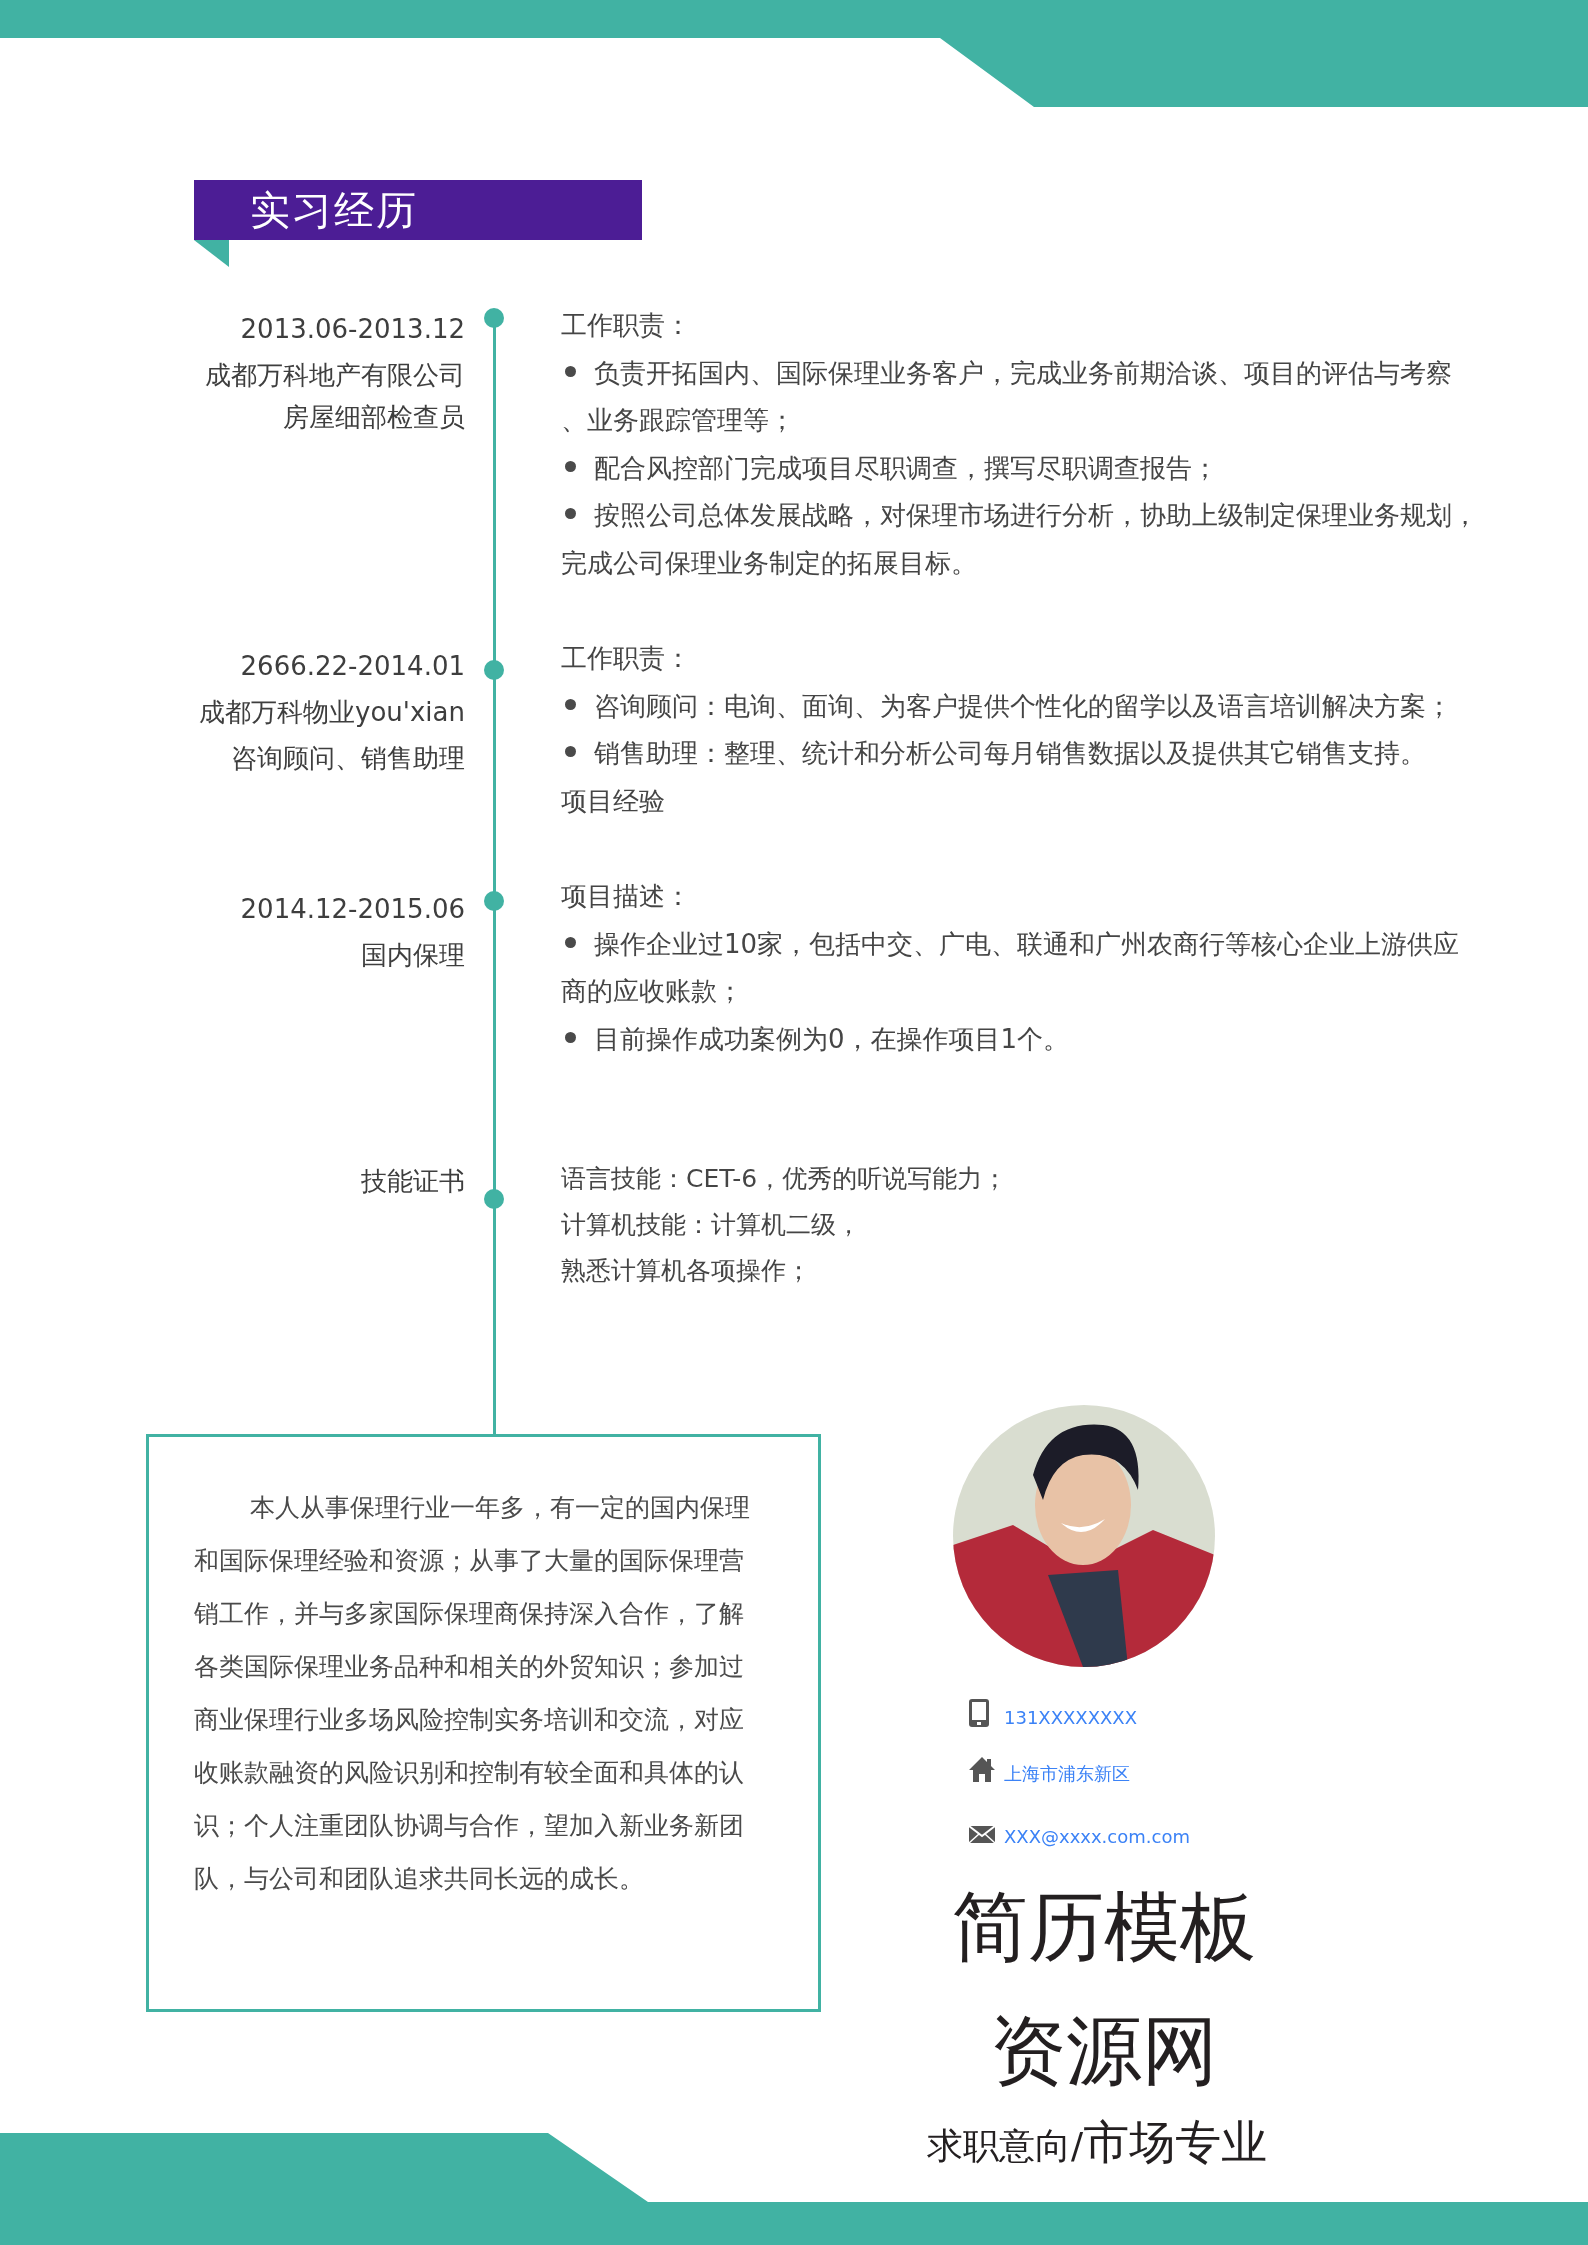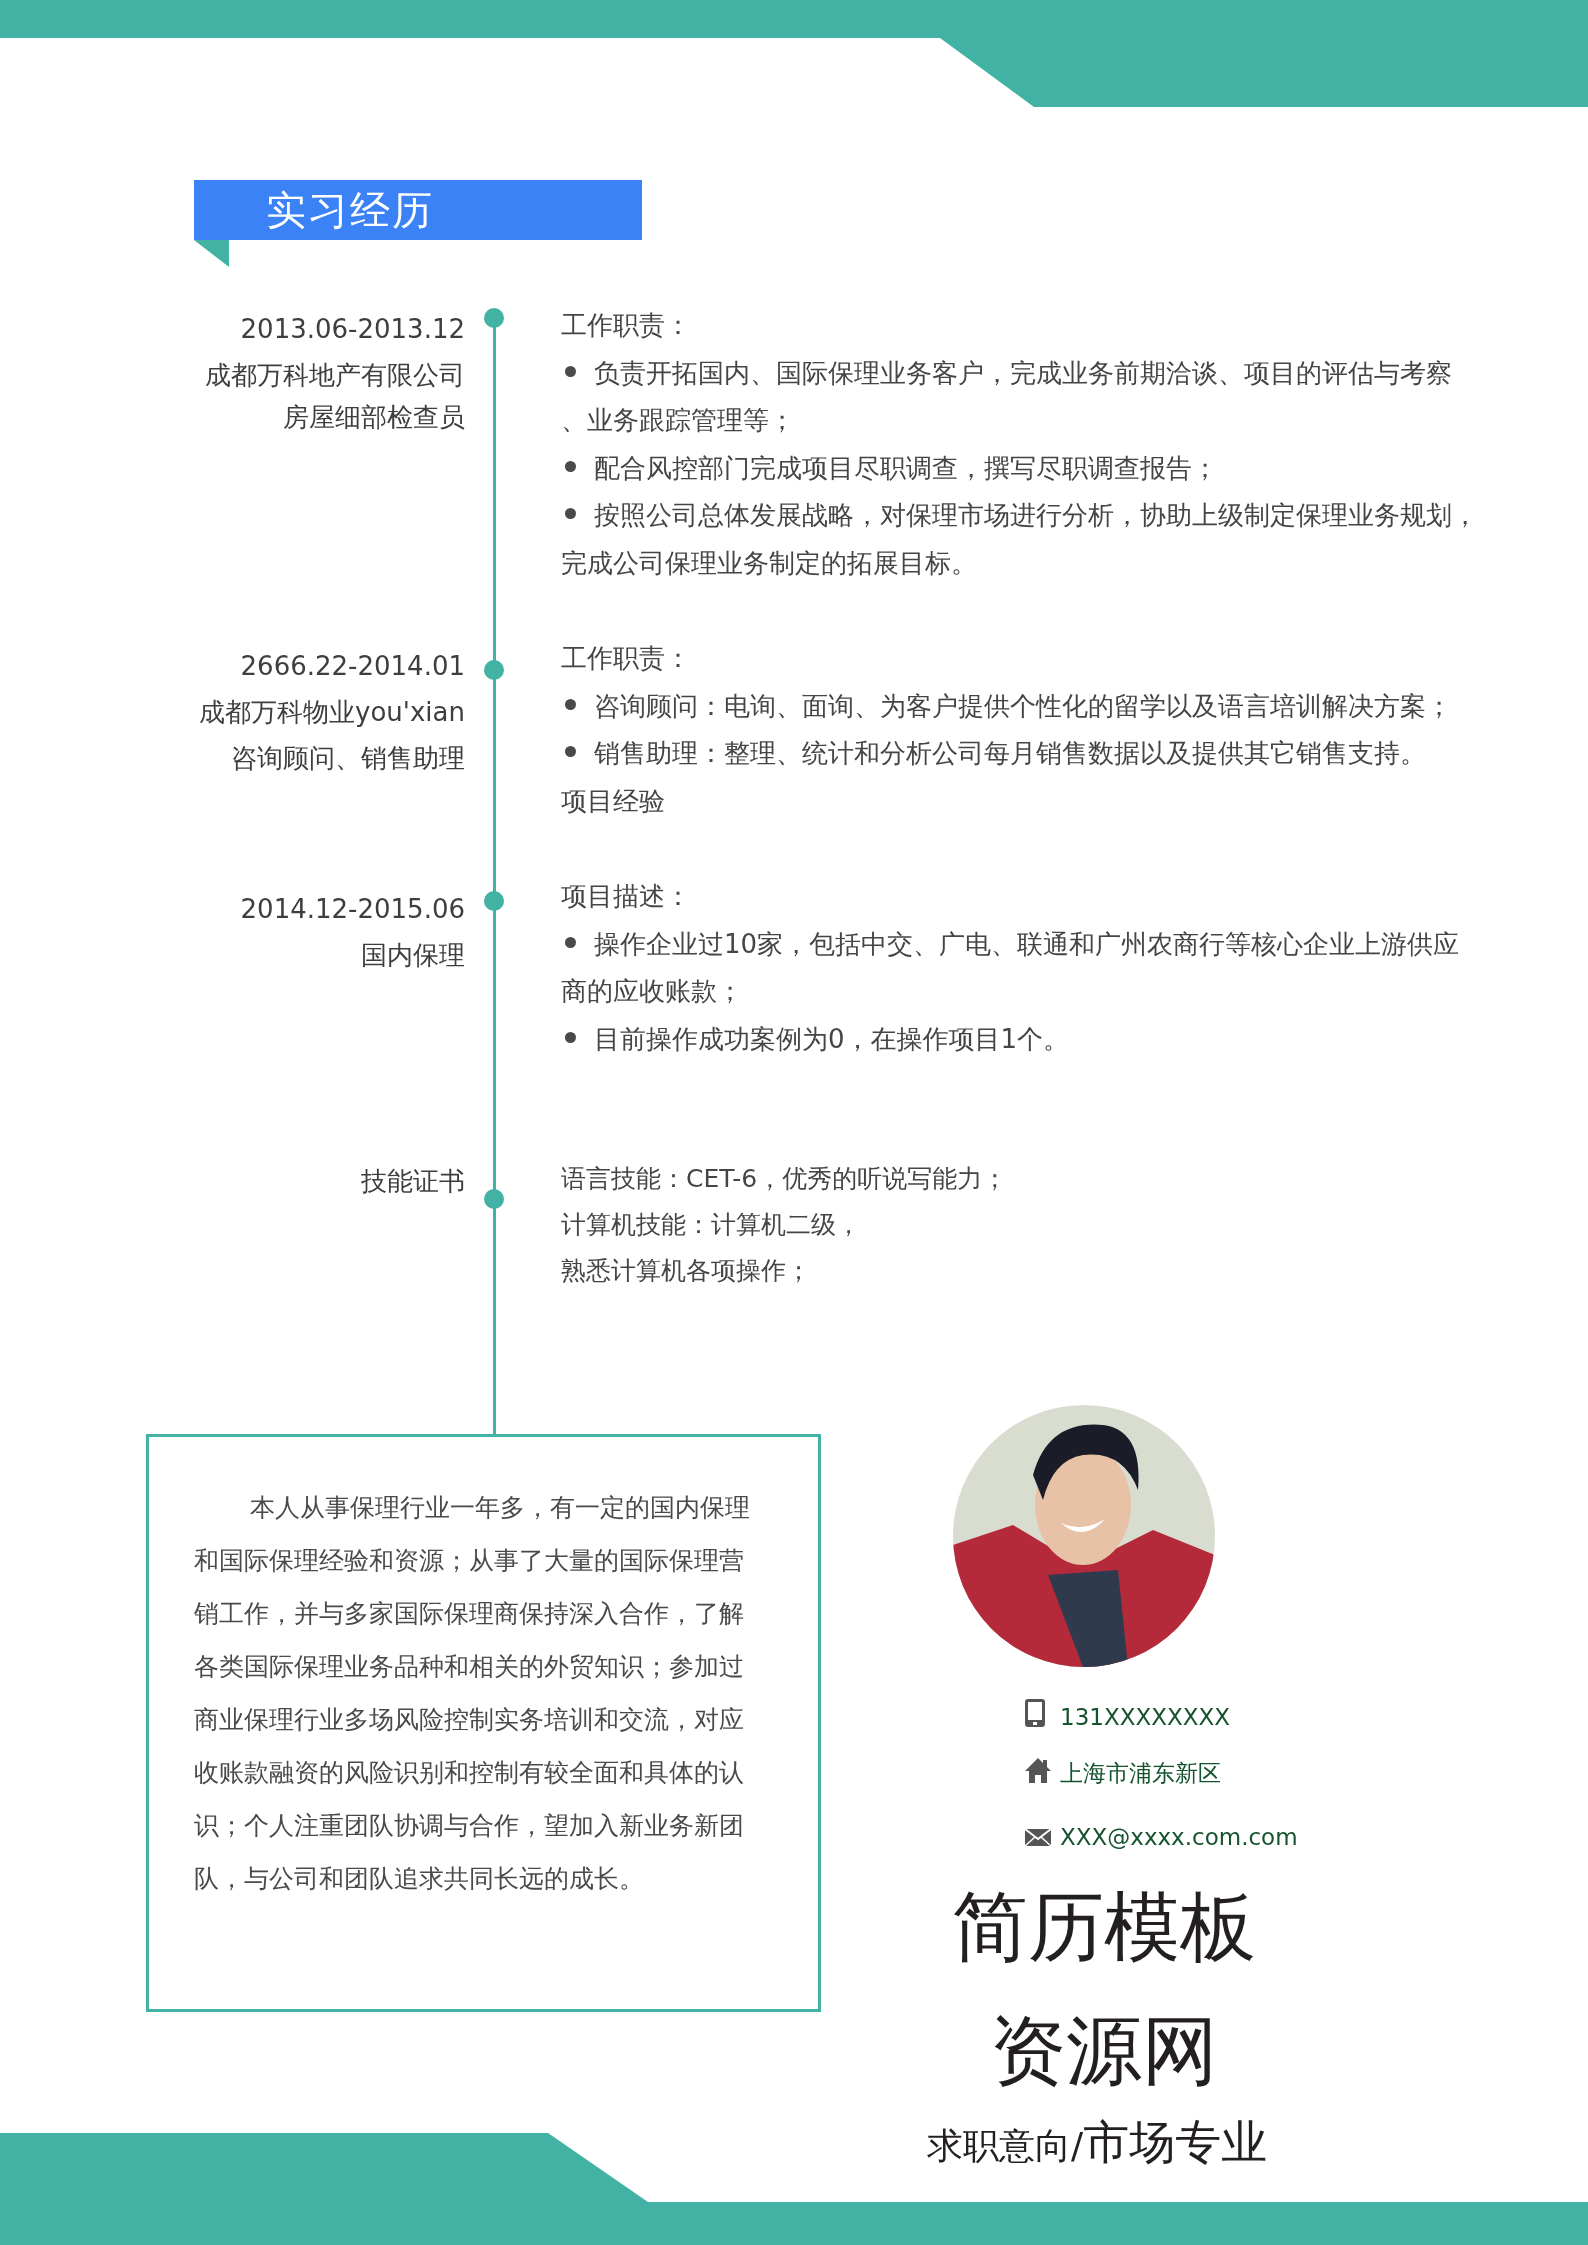--- a/index.html
+++ b/index.html
@@ -1,35 +1,35 @@
 <!DOCTYPE html>
 <html><head>
 <meta charset="utf-8">
 <style>
   html, body { margin: 0; padding: 0; background: #ffffff; }
   body { width: 1588px; height: 2245px; position: relative; overflow: hidden;
          font-family: "DejaVu Sans", "Liberation Sans", sans-serif; color: #444444; }
   .deco { position: absolute; left: 0; top: 0; }
   .banner { position: absolute; left: 194px; top: 180px; width: 448px; height: 60px;
-            background: #3b82f6; color: #ffffff; font-size: 40px; line-height: 60px;
-            box-sizing: border-box; padding-left: 72px; letter-spacing: 2px; }
+            background: #4c1d95; color: #ffffff; font-size: 40px; line-height: 60px;
+            box-sizing: border-box; padding-left: 56px; letter-spacing: 2px; }
   .timeline-line { position: absolute; left: 493px; top: 318px; width: 3px; height: 1116px; background: #41b2a3; }
   .dot { position: absolute; width: 20px; height: 20px; border-radius: 50%; background: #41b2a3; left: 484px; }
   .left-col { position: absolute; right: 1123px; text-align: right; font-size: 26px; line-height: 46px; color: #3e3e3e; white-space: nowrap; }
   .right-col { position: absolute; left: 541px; width: 930px; font-size: 26px; line-height: 47.5px; color: #454545; margin-left: 20px; }
   .right-col .line { white-space: nowrap; }
   .bullet { display: inline-block; width: 11px; height: 11px; border-radius: 50%; background: #4a4a4a;
             margin-right: 18px; margin-left: 4px; vertical-align: middle; position: relative; top: -3px; }
   .skills { line-height: 46px; font-size: 25px; }
   .intro-box { position: absolute; left: 146px; top: 1434px; width: 675px; height: 578px;
                border: 3px solid #41b2a3; box-sizing: border-box; }
   .intro-text { position: absolute; left: 194px; top: 1481px; width: 550px; font-size: 25px; line-height: 53px; color: #4a4a4a; }
   .intro-text .line { white-space: nowrap; }
   .photo { position: absolute; left: 953px; top: 1405px; width: 262px; height: 262px; border-radius: 50%; overflow: hidden; }
-  .contact { position: absolute; left: 1024px; font-size: 23px; color: #14532d; line-height: 36px; white-space: nowrap; }
+  .contact { position: absolute; left: 968px; font-size: 18px; color: #3b82f6; line-height: 36px; white-space: nowrap; }
   .contact .ico { display: inline-block; width: 28px; vertical-align: middle; margin-right: 8px; }
   .name-big { position: absolute; font-size: 76px; color: #231f20; white-space: nowrap; line-height: 90px; margin-left: 20px; }
   .intent { position: absolute; left: 927px; top: 2112px; white-space: nowrap; color: #231f20; }
   .intent .a { font-size: 36px; }
   .intent .b { font-size: 46px; }
 </style>
 </head>
 <body>
 
 <svg class="deco" width="1588" height="2245" viewBox="0 0 1588 2245">

